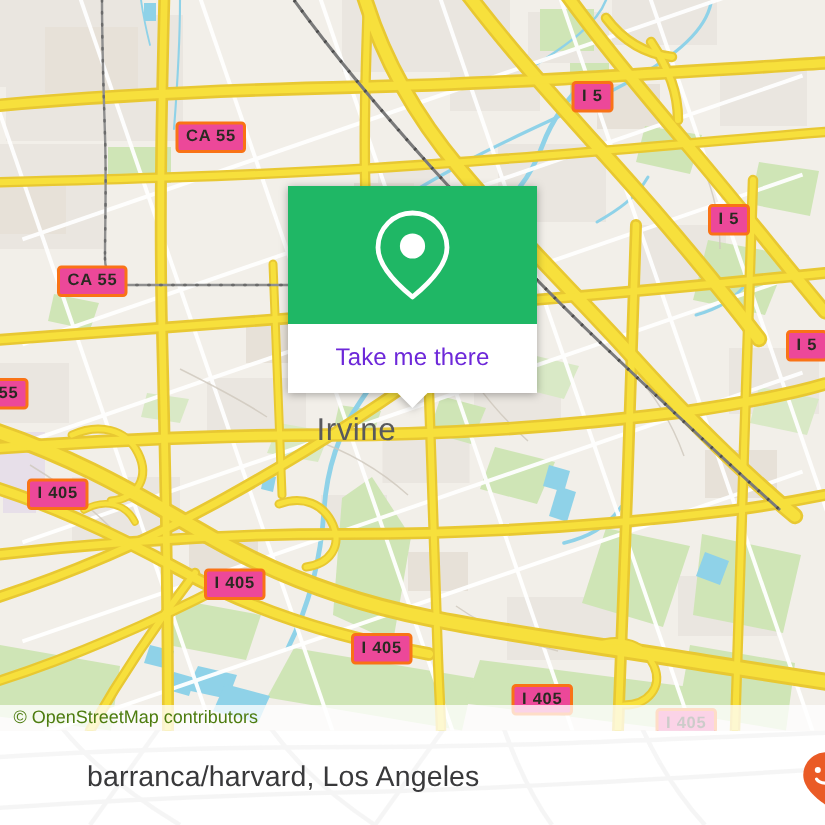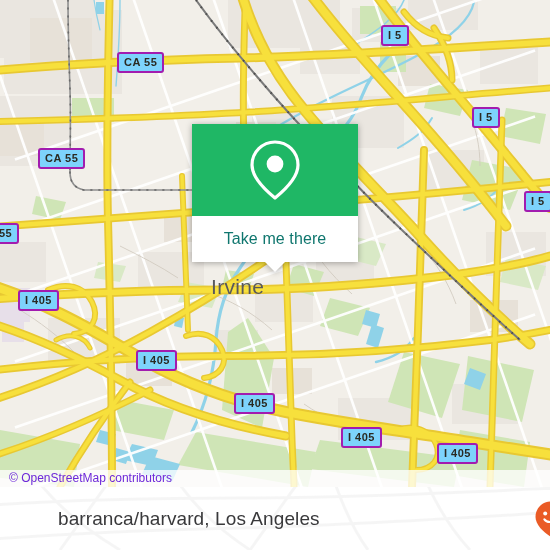--- a/index.html
+++ b/index.html
@@ -28,52 +28,53 @@
     height: 487px;
     overflow: hidden;
     background: #f2efe9;
   }
   #map-svg { display: block; }
 
   
   .shield {
     position: absolute;
     box-sizing: border-box;
-    background: #7dd3fc;
-    border: 2px solid #a21caf;
+    background: #ec4899;
+    border: 2px solid #f97316;
     border-radius: 3px;
     color: #2a2a22;
     font-family: "Liberation Sans", sans-serif;
     font-size: 11px;
     font-weight: bold;
     letter-spacing: .5px;
     line-height: 14px;
     padding: 1px 5px 2px 5px;
     white-space: nowrap;
     text-align: center;
+    margin-top: 29px;
   }
 
   .city-label {
     position: absolute;
     color: #59595c;
     font-family: "Liberation Sans", sans-serif;
     font-size: 21px;
     letter-spacing: .3px;
     white-space: nowrap;
   }
 
   
   #attribution {
     position: absolute;
     left: 0;
     top: 470px;
     width: 550px;
     height: 17px;
     background: rgba(255,255,255,0.76);
-    color: #6d28d9;
+    color: #4d7c0f;
     font-family: "Liberation Sans", sans-serif;
     font-size: 12px;
     line-height: 17px;
     padding-left: 9px;
     box-sizing: border-box;
     white-space: nowrap;
   }
 
   
   #popup-card {
@@ -94,21 +95,21 @@
   #popup-footer {
     position: relative;
     width: 166px;
     height: 46px;
     background: #ffffff;
     display: flex;
     align-items: center;
     justify-content: center;
   }
   #popup-footer-label {
-    color: #0f766e;
+    color: #6d28d9;
     font-family: "Liberation Sans", sans-serif;
     font-size: 16px;
     letter-spacing: .1px;
   }
   #popup-tail {
     position: absolute;
     left: 50%;
     bottom: -10px;
     margin-left: -11px;
     width: 0; height: 0;

